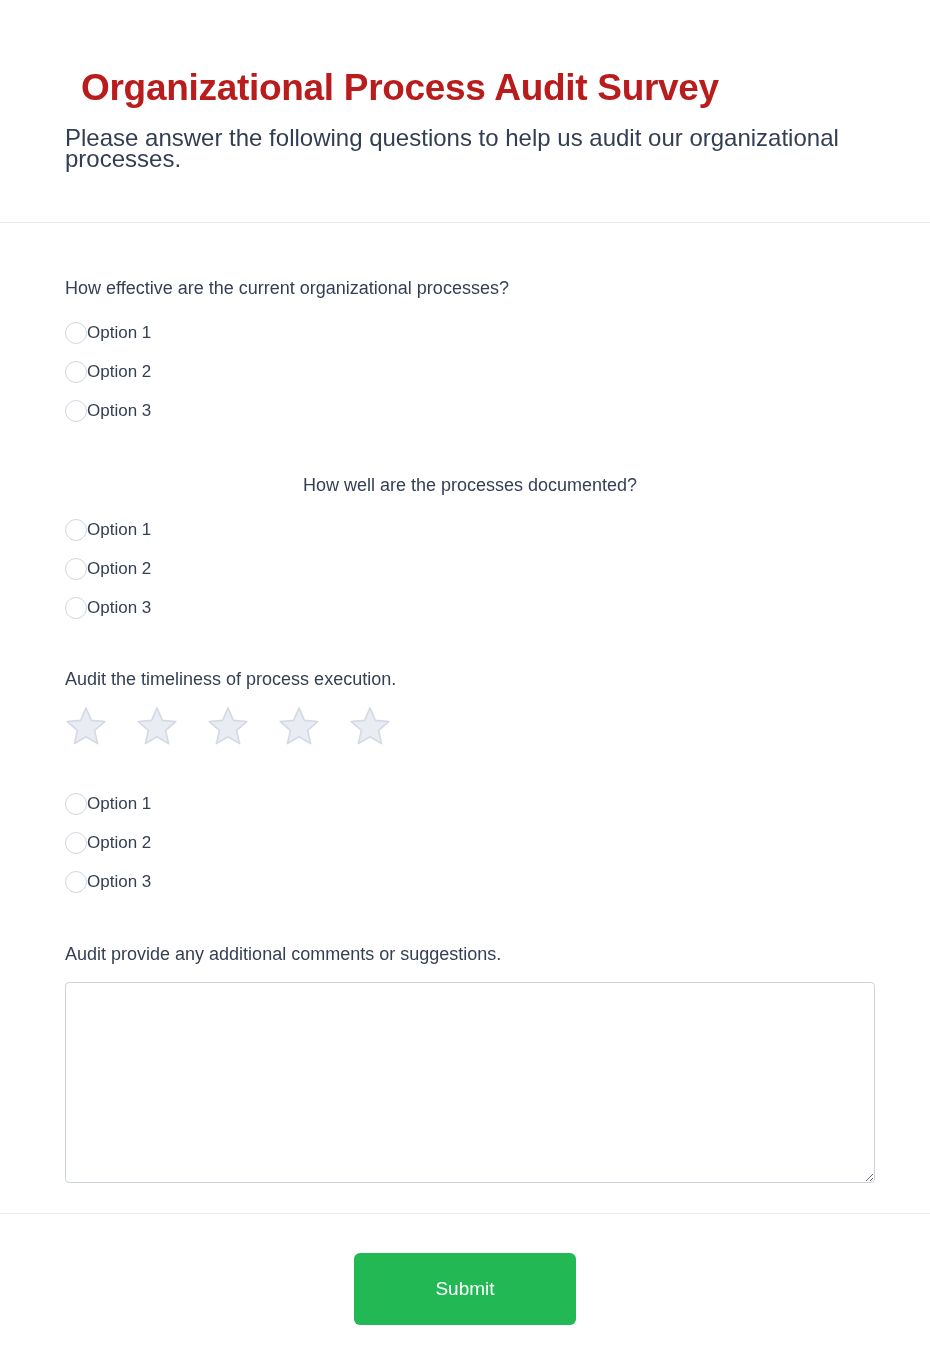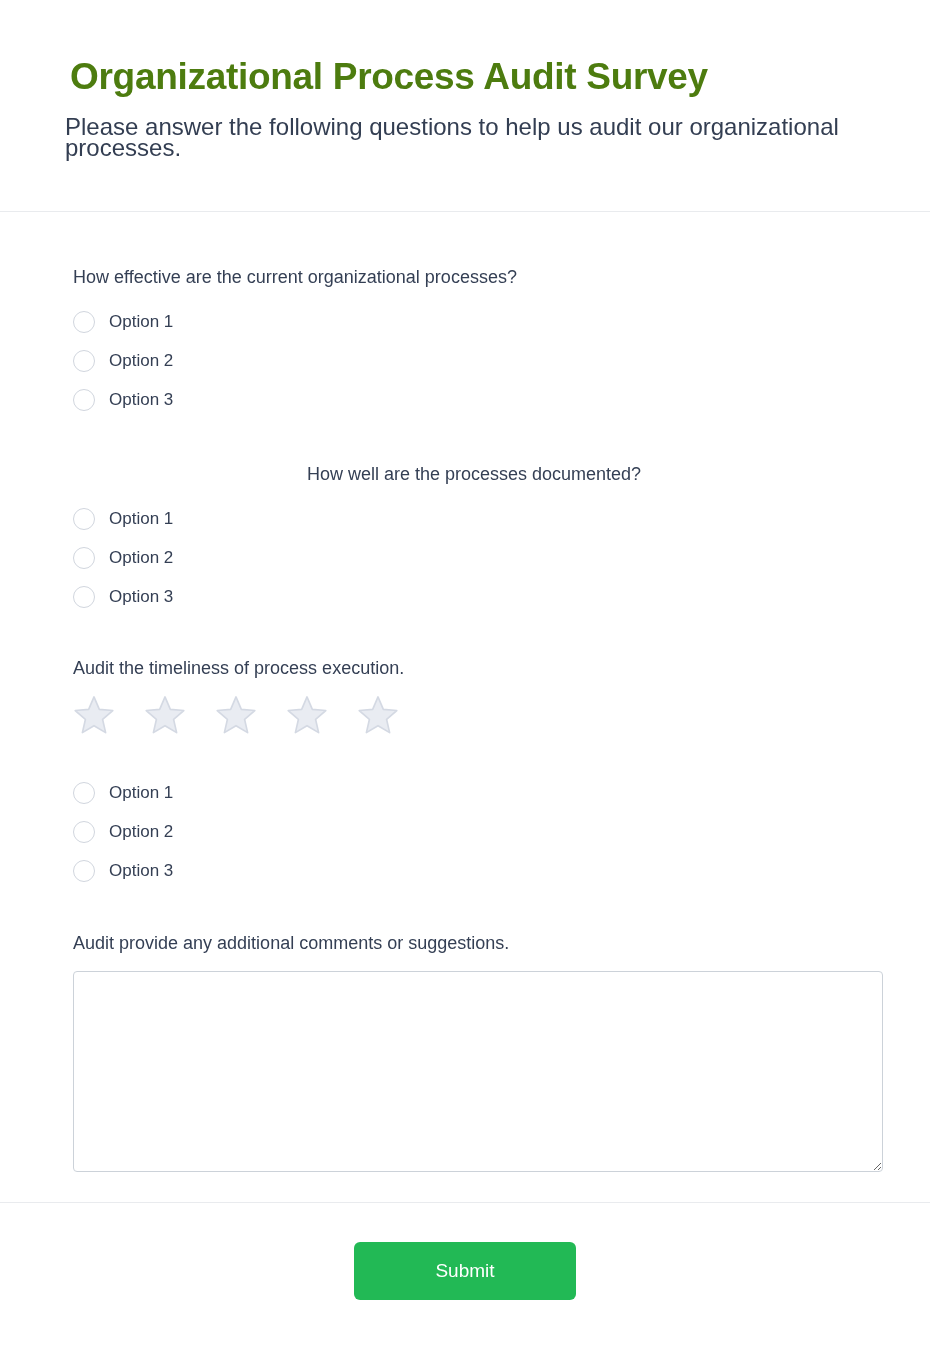--- a/index.html
+++ b/index.html
@@ -10,62 +10,61 @@
     background: #ffffff;
     font-family: "Liberation Sans", sans-serif;
     color: #343f54;
     overflow: hidden;
   }
   .page { width: 930px; height: 1365px; background: #ffffff; }
 
   
   .header { padding: 50px 55px 53px 65px; }
   .title {
-    margin: 5px;
+    margin: 16px;
     font-size: 37px;
     line-height: 44px;
     font-weight: 700;
-    color: #4d7c0f;
+    color: #b91c1c;
     letter-spacing: -0.3px;
   }
   .subtitle {
     margin: 17px 0 0 0;
     font-size: 24px;
     line-height: 21px;
     font-weight: 400;
     color: #333e52;
   }
 
   .divider {
     width: 100%;
     height: 0;
     border-top: 1px solid #e9ebee;
   }
 
   
-  .main { padding: 0 55px 0 65px; margin-left: 8px; }
+  .main { padding: 0 55px 0 65px; }
 
   .question { margin: 0; }
   .q1 { margin-top: 55px; }
   .q2 { margin-top: 53px; text-align: center; }
   .q3 { margin-top: 50px; }
   .q4 { margin-top: 46px; }
   .q5 { margin-top: 51px; }
 
   .q-label {
     font-size: 18px;
     line-height: 21px;
     color: #343f54;
   }
 
   .options { margin-top: 22px; }
   .option-row {
     display: flex;
     align-items: center;
-    gap: 14px;
     height: 23px;
     margin-bottom: 16px;
     cursor: pointer;
   }
   .option-row:last-child { margin-bottom: 0; }
   .radio {
     width: 22px;
     height: 22px;
     border: 1px solid #d1d6de;
     border-radius: 50%;
@@ -102,21 +101,21 @@
     color: #343f54;
   }
 
   
   .footer-divider { margin-top: 30px; }
   .footer { padding: 0; }
   .submit-btn {
     display: block;
     margin: 39px auto 0 auto;
     width: 222px;
-    height: 58px;
+    height: 72px;
     background: #22b955;
     color: #ffffff;
     font-family: "Liberation Sans", sans-serif;
     font-size: 19px;
     font-weight: 400;
     border: none;
     border-radius: 6px;
     cursor: pointer;
   }
 </style>

